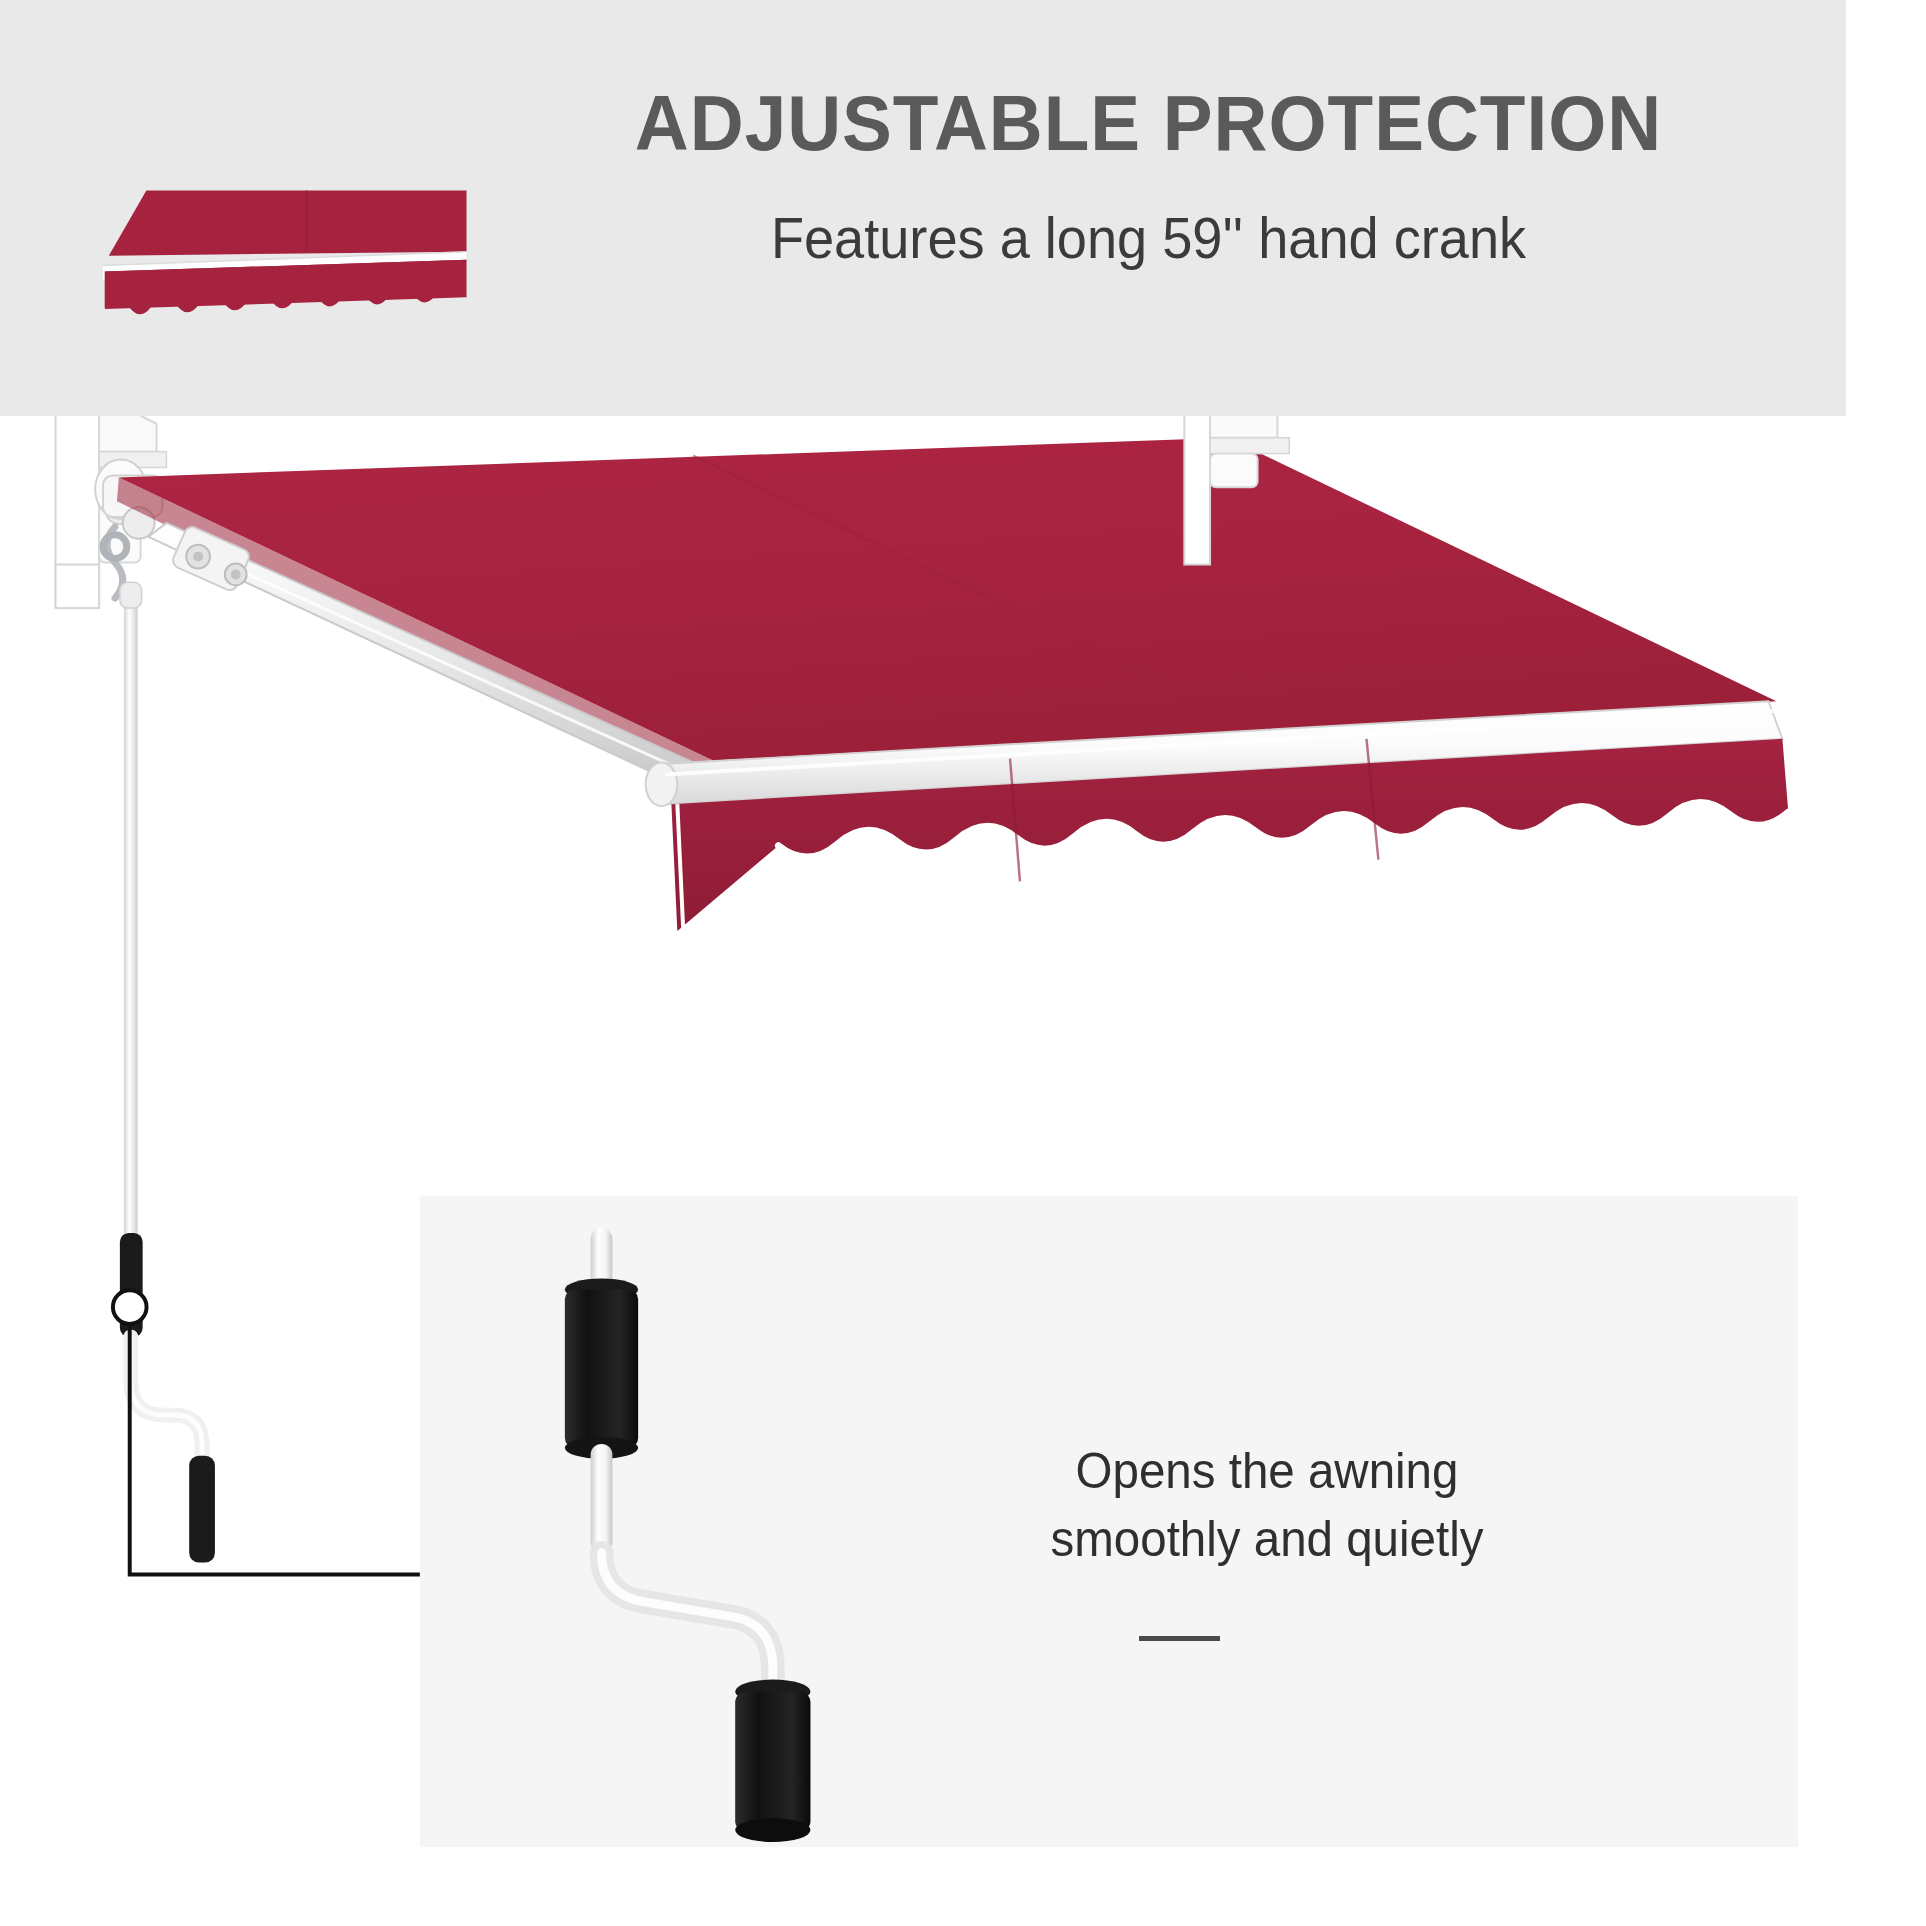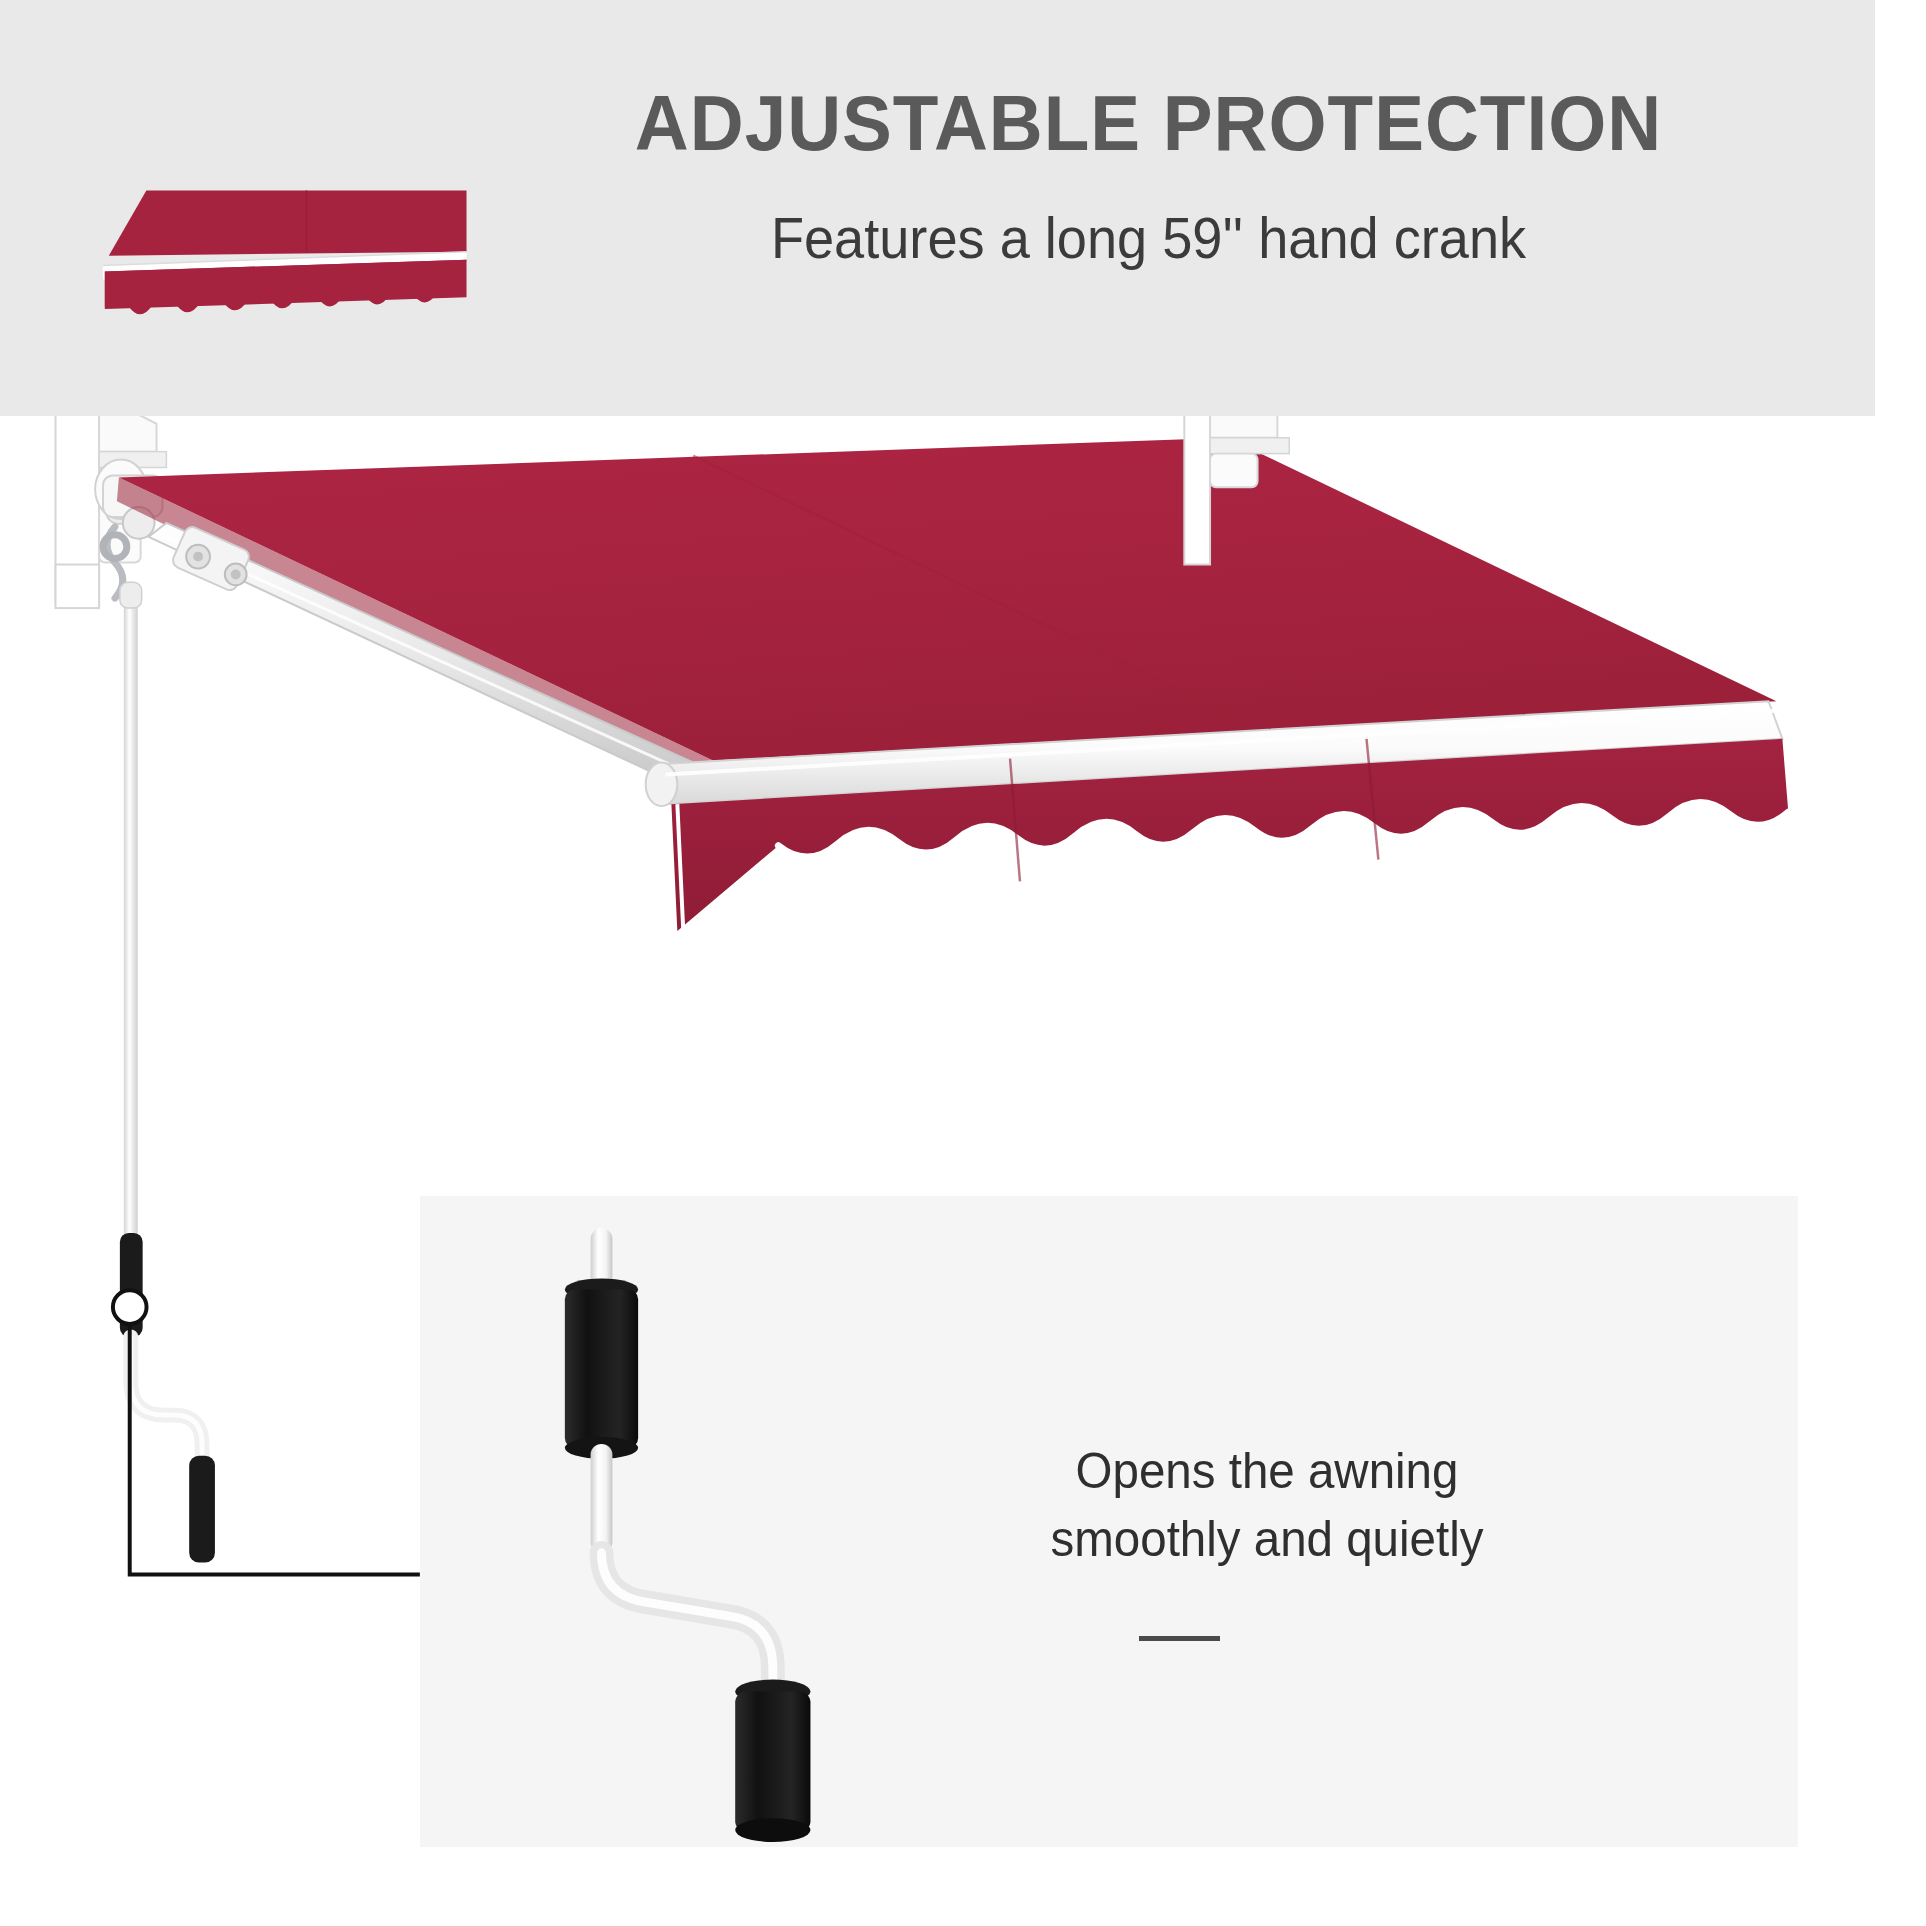--- a/index.html
+++ b/index.html
@@ -3,21 +3,21 @@
 <meta charset="utf-8">
 <style>
   html,body{margin:0;padding:0;}
   body{
     width:1927px;height:1927px;
     background:#ffffff;
     font-family:"Liberation Sans",sans-serif;
     overflow:hidden;
     position:relative;
   }
-  #stage{position:absolute;inset:0;width:1846px;height:1927px;overflow:hidden;padding-left:29px;}
+  #stage{position:absolute;inset:0;width:1846px;height:1927px;overflow:hidden;}
 
   
   .header-band{
     position:absolute;left:0;top:0;width:1927px;height:416px;
     background:#e9e9e9;
   }
   .headline{
     position:absolute;left:426px;top:85px;width:1445px;
     text-align:center;
     font-family:"Liberation Sans",sans-serif;

